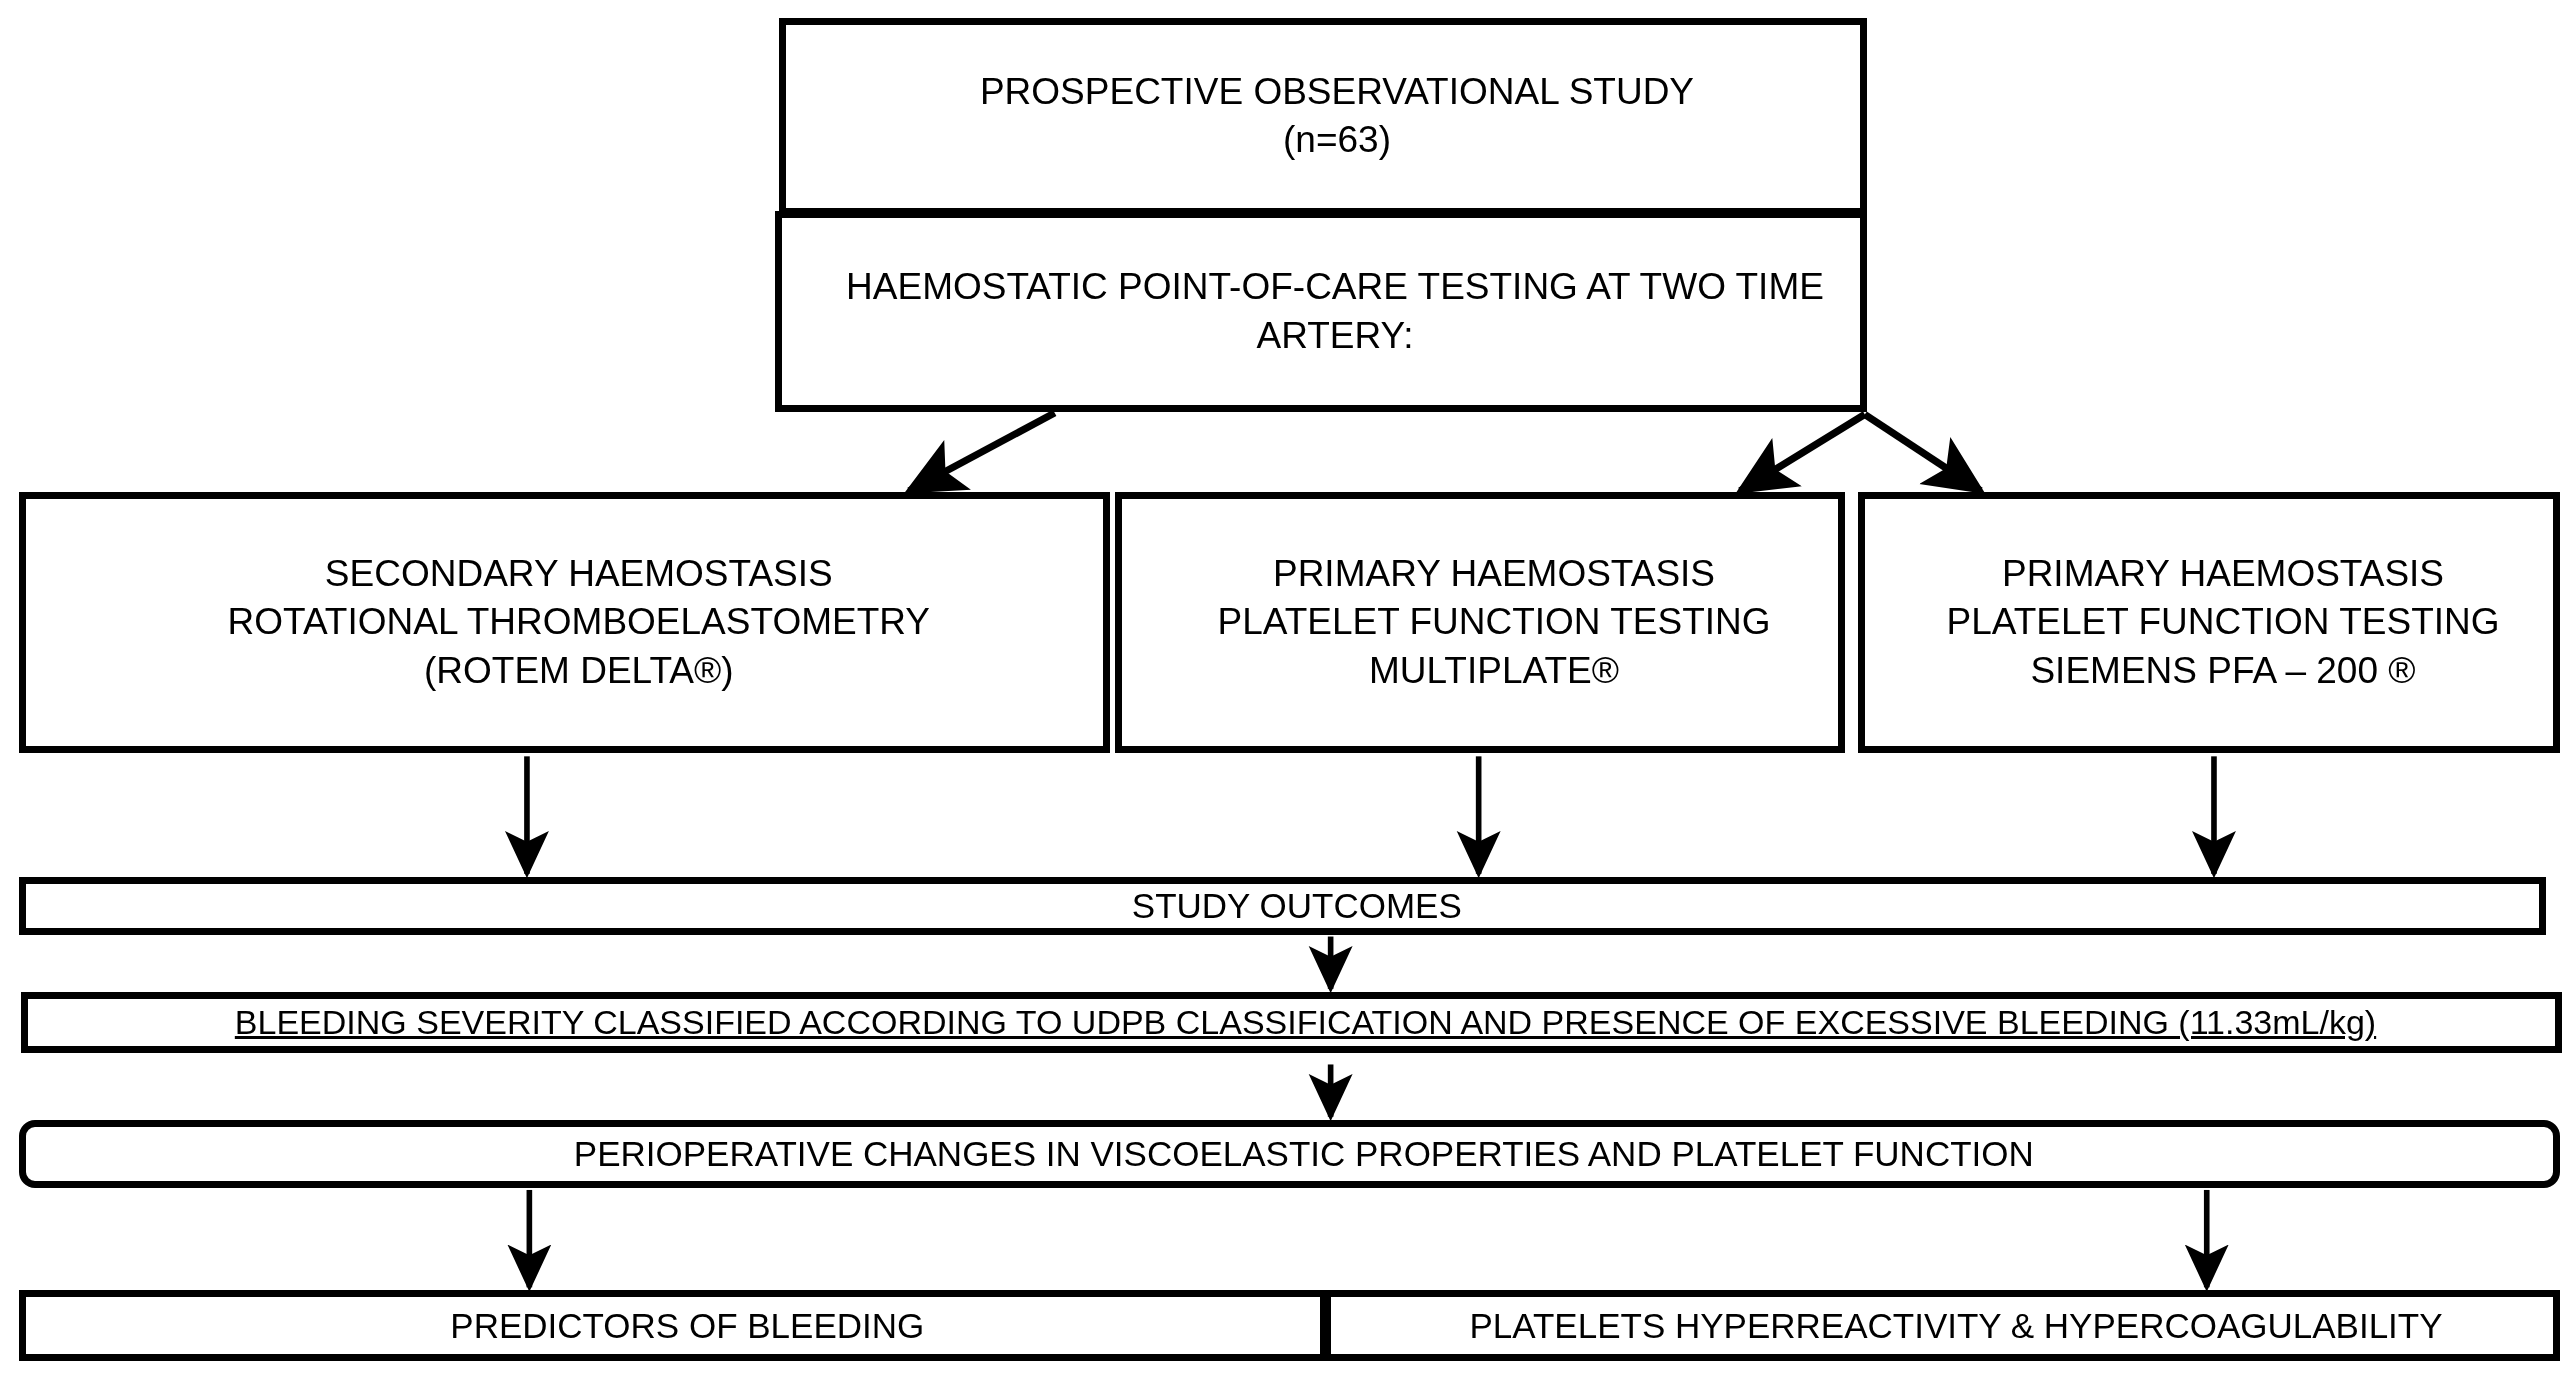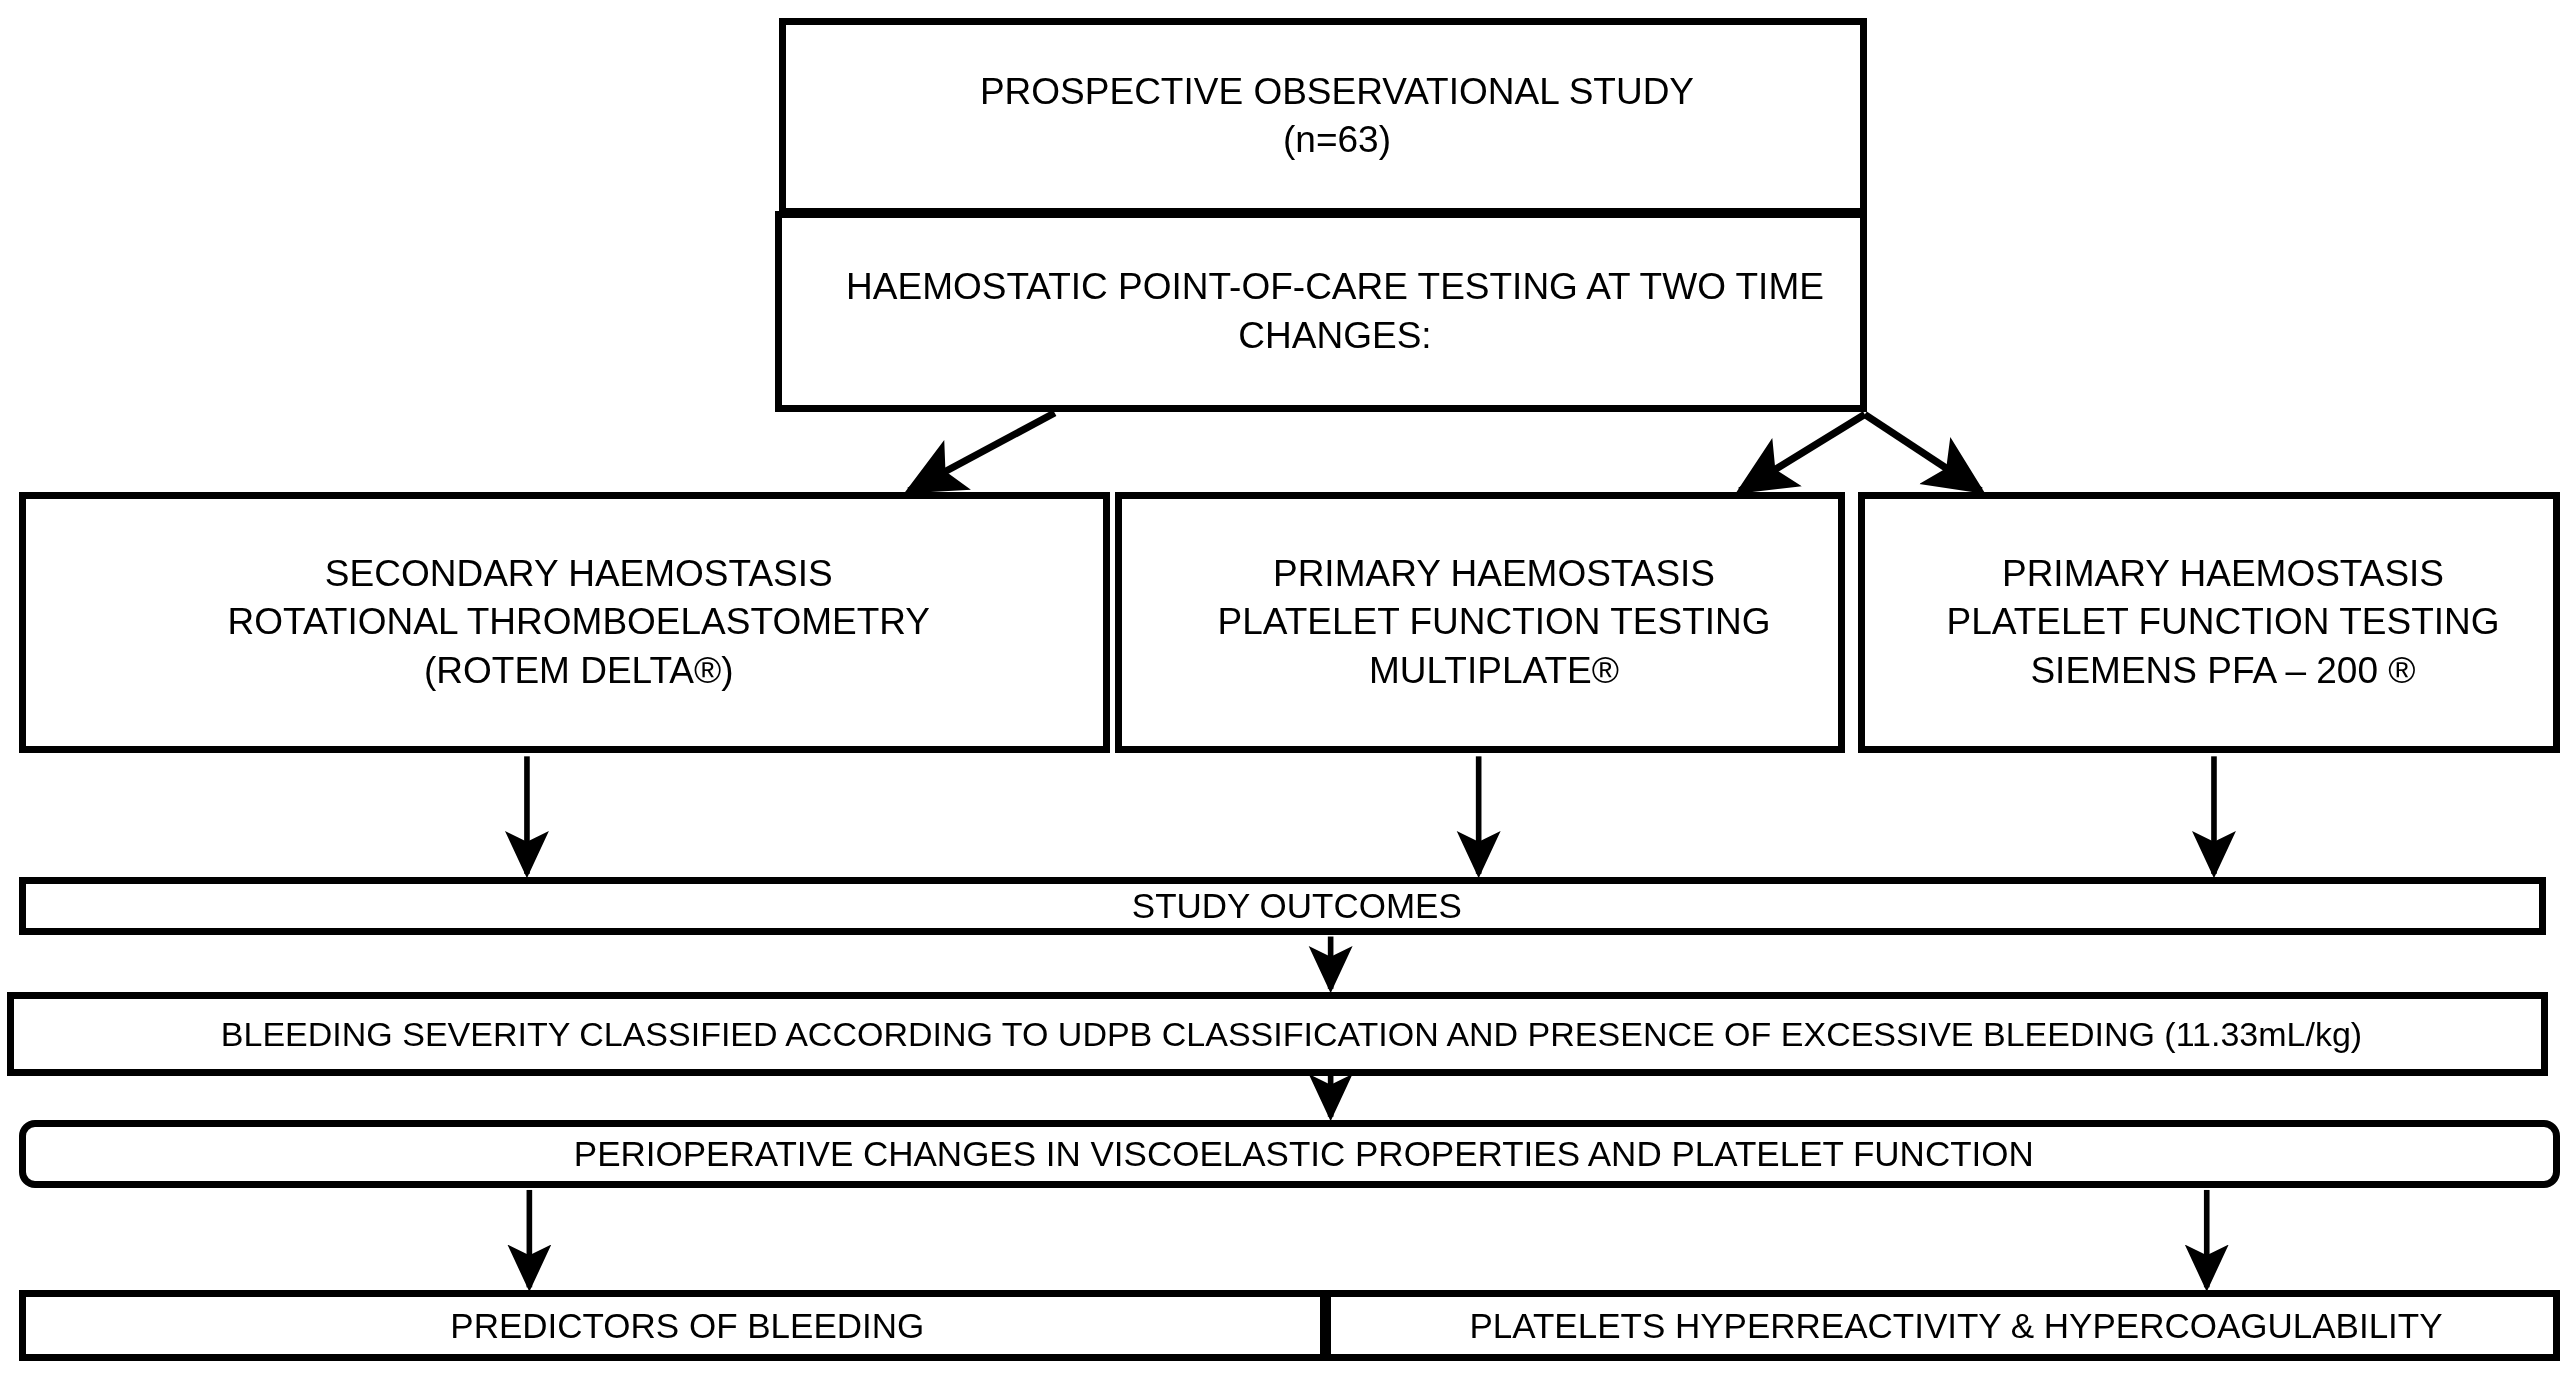--- a/index.html
+++ b/index.html
@@ -38,21 +38,21 @@
   .f44 { font-size: 35px; }
   .f42 { font-size: 34px; }
 
   
   #box-study       { left: 779px;  top: 17.7px;   width: 1088px; height: 197px; }
   #box-testing     { left: 775px;  top: 211px;  width: 1092px; height: 201px; }
   #box-secondary   { left: 19.3px;   top: 492px;  width: 1091px; height: 261px; }
   #box-multiplate  { left: 1115px; top: 492px;  width: 730px;  height: 261px; }
   #box-pfa         { left: 1858px; top: 492px;  width: 702px;  height: 261px; }
   #box-outcomes    { left: 19.3px;   top: 877px; width: 2527px; height: 58px; }
-  #box-bleeding    { left: 7px;   top: 992px; width: 2541px; height: 84px; }
+  #box-bleeding    { left: 21px;   top: 992px; width: 2541px; height: 61px; text-decoration: underline; }
   #box-periop      { left: 19.3px;   top: 1120px; width: 2541px; height: 68px; border-radius: 16px; }
   #box-predictors  { left: 19.3px;   top: 1290px; width: 1308px; height: 71px; }
   #box-platelets   { left: 1324px; top: 1290px; width: 1236px; height: 71px; }
 
   
   #arrows {
     position: absolute;
     left: 0; top: 0;
     width: 2576px;
     height: 1392px;
@@ -89,21 +89,21 @@
     <line x1="2743" y1="1479" x2="2743" y2="1600" stroke="#000000" stroke-width="7" marker-end="url(#ah)"></line>
   </svg>
 
   <div class="box f46" id="box-study">
     <span class="line">PROSPECTIVE OBSERVATIONAL STUDY</span>
     <span class="line">(n=63)</span>
   </div>
 
   <div class="box f46" id="box-testing">
     <span class="line">HAEMOSTATIC POINT-OF-CARE TESTING AT TWO TIME</span>
-    <span class="line">CHANGES:</span>
+    <span class="line">ARTERY:</span>
   </div>
 
   <div class="box f46" id="box-secondary">
     <span class="line">SECONDARY HAEMOSTASIS</span>
     <span class="line">ROTATIONAL THROMBOELASTOMETRY</span>
     <span class="line">(ROTEM DELTA®)</span>
   </div>
 
   <div class="box f46" id="box-multiplate">
     <span class="line">PRIMARY HAEMOSTASIS</span>

